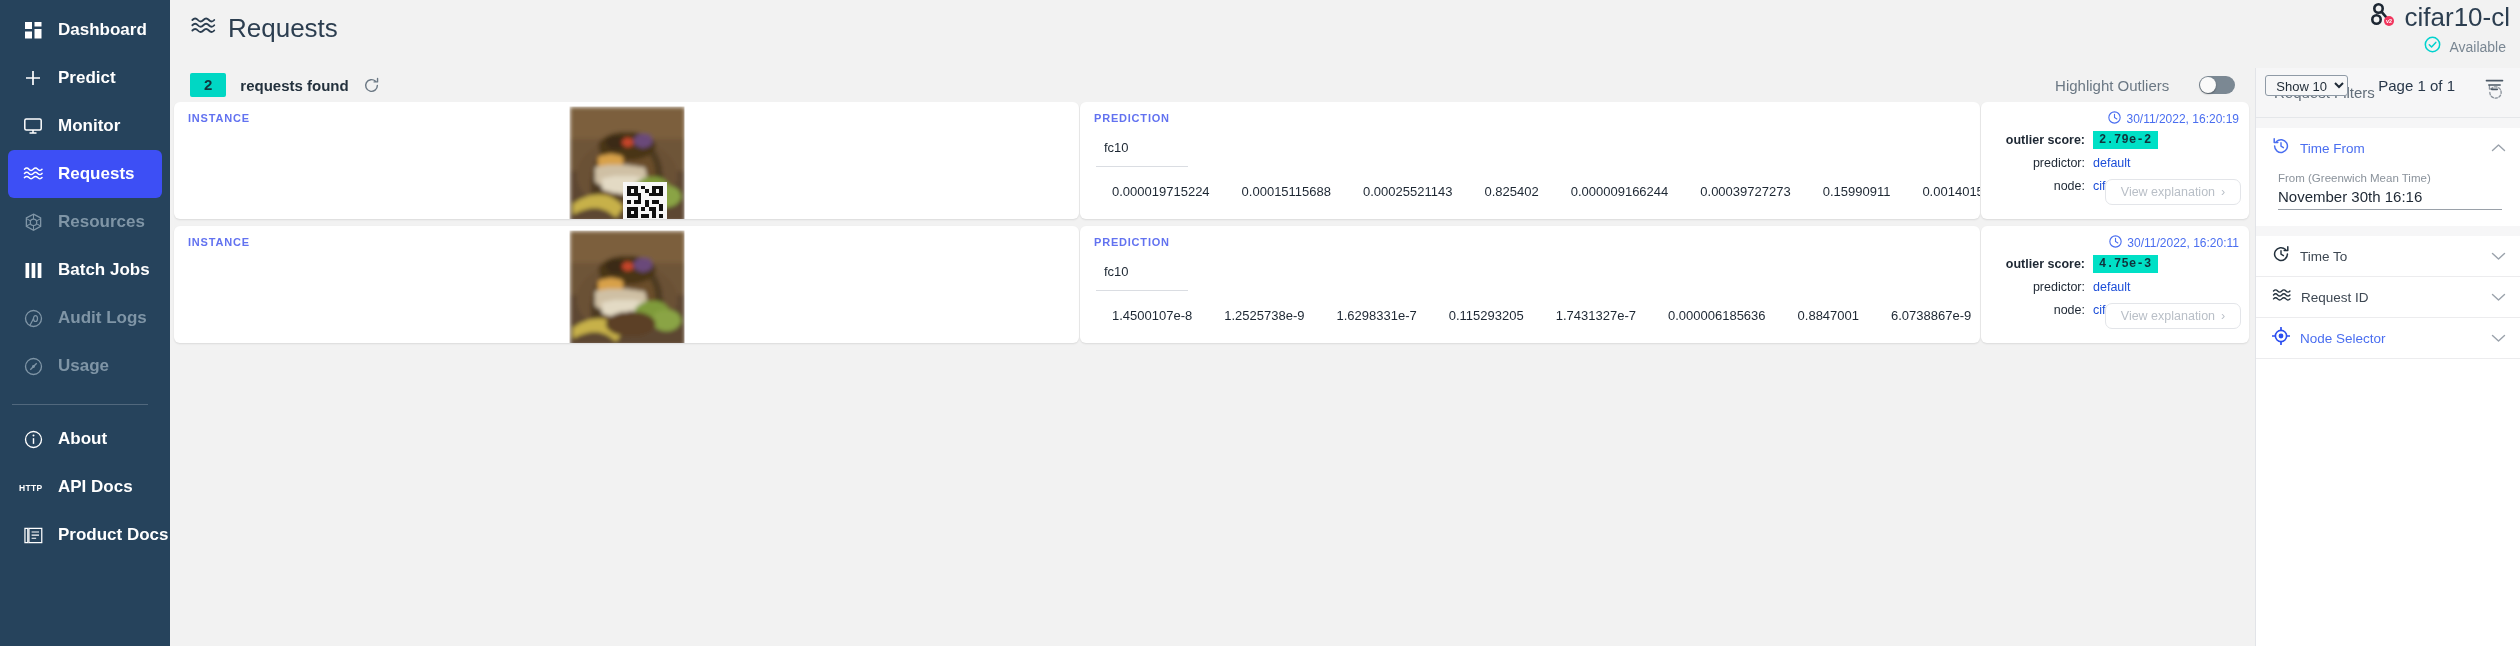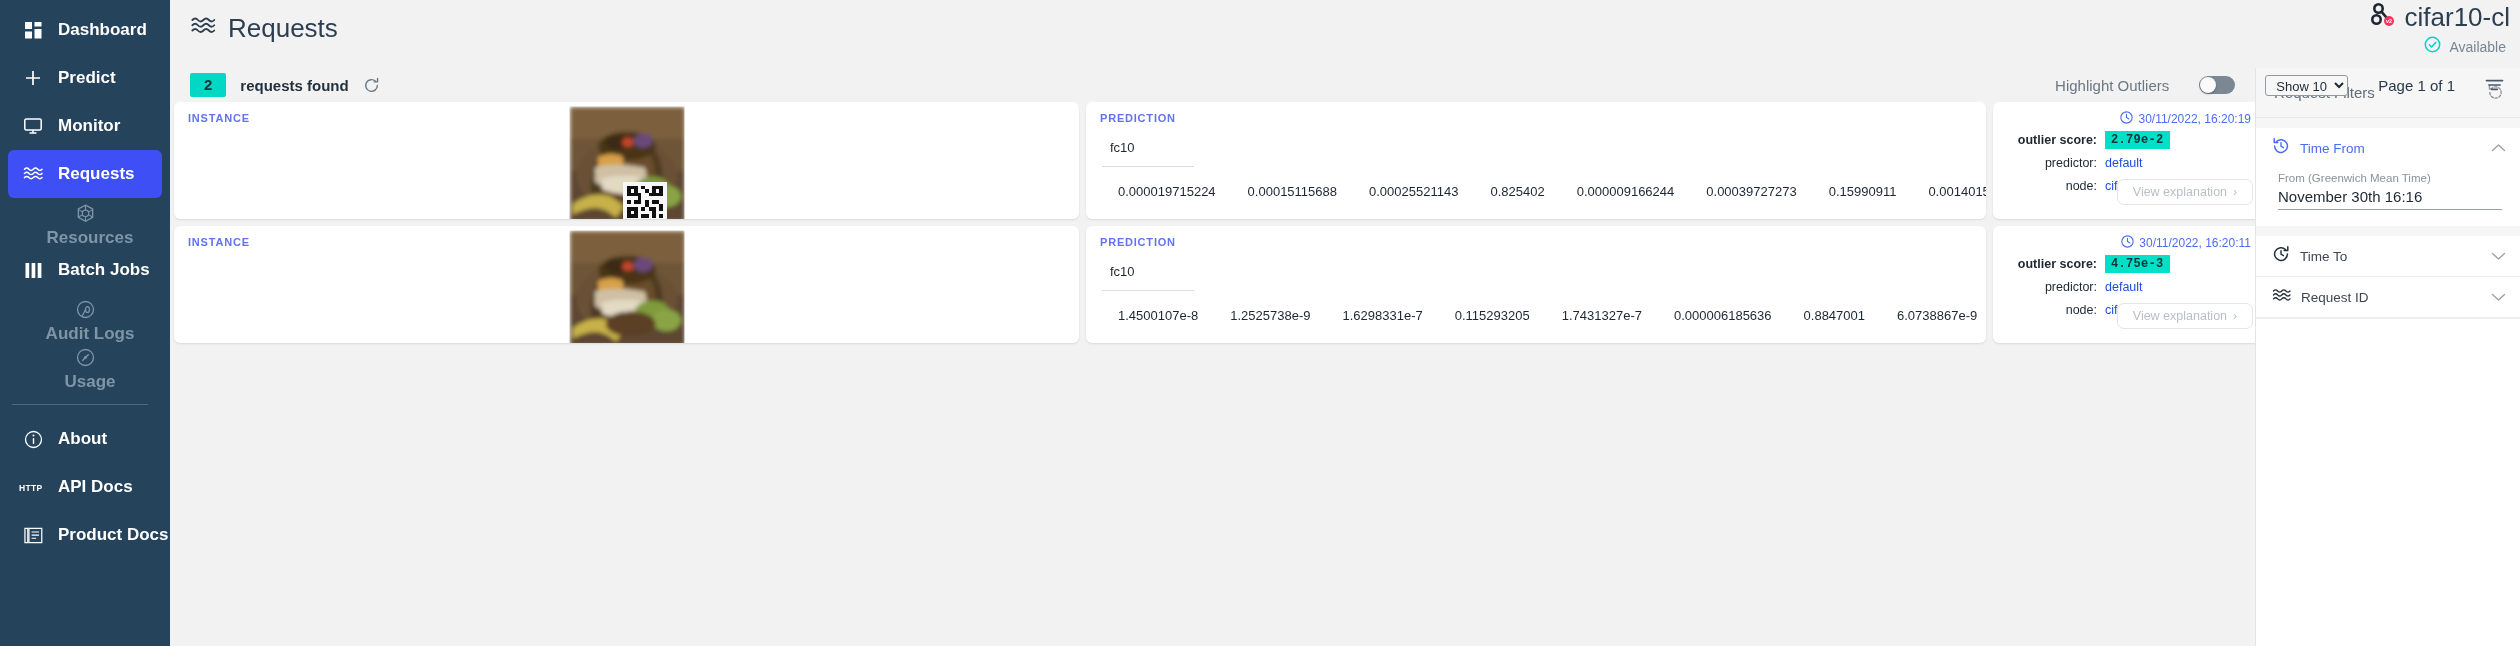--- a/index.html
+++ b/index.html
@@ -23,21 +23,21 @@
     display: flex; align-items: center;
     height: 48px;
     margin: 0 8px;
     border-radius: 6px;
     padding-left: 10px;
     color: #ffffff;
     font-size: 17px;
     font-weight: bold;
     white-space: nowrap;
   }
-  .nav-item.dim { color: #7f95a6; flex-direction: column; }
+  .nav-item.dim { color: #7f95a6; }
   .nav-item.active { background: #3d4ff5; }
   .nav-ico {
     width: 30px; flex: 0 0 30px;
     display: flex; align-items: center; justify-content: center;
     margin-right: 10px;
   }
   .nav-ico svg { display: block; }
   .nav-divider {
     height: 1px; background: #51687d;
     margin: 14px 22px 10px 12px;
@@ -144,21 +144,21 @@
     min-height: 0;
   }
   .rows {
     flex: 1 1 auto;
     padding: 0 0 0 4px;
     min-width: 0;
     overflow: hidden;
   }
   .req-row {
     display: flex;
-    gap: 7px;
+    gap: 1px;
     height: 117px;
     margin-bottom: 7px;
     padding-left: 0;
   }
   .card {
     background: #ffffff;
     border-radius: 6px;
     box-shadow: 0 1px 2px rgba(0,0,0,.10);
     position: relative;
     overflow: hidden;
@@ -755,18 +755,35 @@
             <span class="filter-name">Request ID</span>
             <span class="chev">
               <svg width="15" height="10" viewBox="0 0 15 10">
                   <path d="M1.5 2.5L7.5 8l6-5.5" stroke="#9aa2ab" stroke-width="1.4" fill="none" stroke-linecap="round" stroke-linejoin="round"></path>
                 </svg>
             </span>
           </div>
         </div>
         <div class="filter-row-divider"></div>
 
+        <div class="filter-section">
+          <div class="filter-head">
+            <span>
+              <svg width="18" height="18" viewBox="0 0 18 18">
+                <circle cx="9" cy="9" r="5.6" stroke="#2b4ef0" stroke-width="1.6" fill="none"></circle>
+                <circle cx="9" cy="9" r="2.4" fill="#2b4ef0"></circle>
+                <path d="M9 0.6v2.6M9 14.8v2.6M0.6 9h2.6M14.8 9h2.6" stroke="#2b4ef0" stroke-width="1.7" stroke-linecap="round"></path>
+              </svg>
+            </span>
+            <span class="filter-name accent">Node Selector</span>
+            <span class="chev">
+              <svg width="15" height="10" viewBox="0 0 15 10">
+                  <path d="M1.5 2.5L7.5 8l6-5.5" stroke="#9aa2ab" stroke-width="1.4" fill="none" stroke-linecap="round" stroke-linejoin="round"></path>
+                </svg>
+            </span>
+          </div>
+        </div>
         <div class="filter-row-divider"></div>
 
       </aside>
     </div>
   </div>
 </div>
 
 </body></html>

